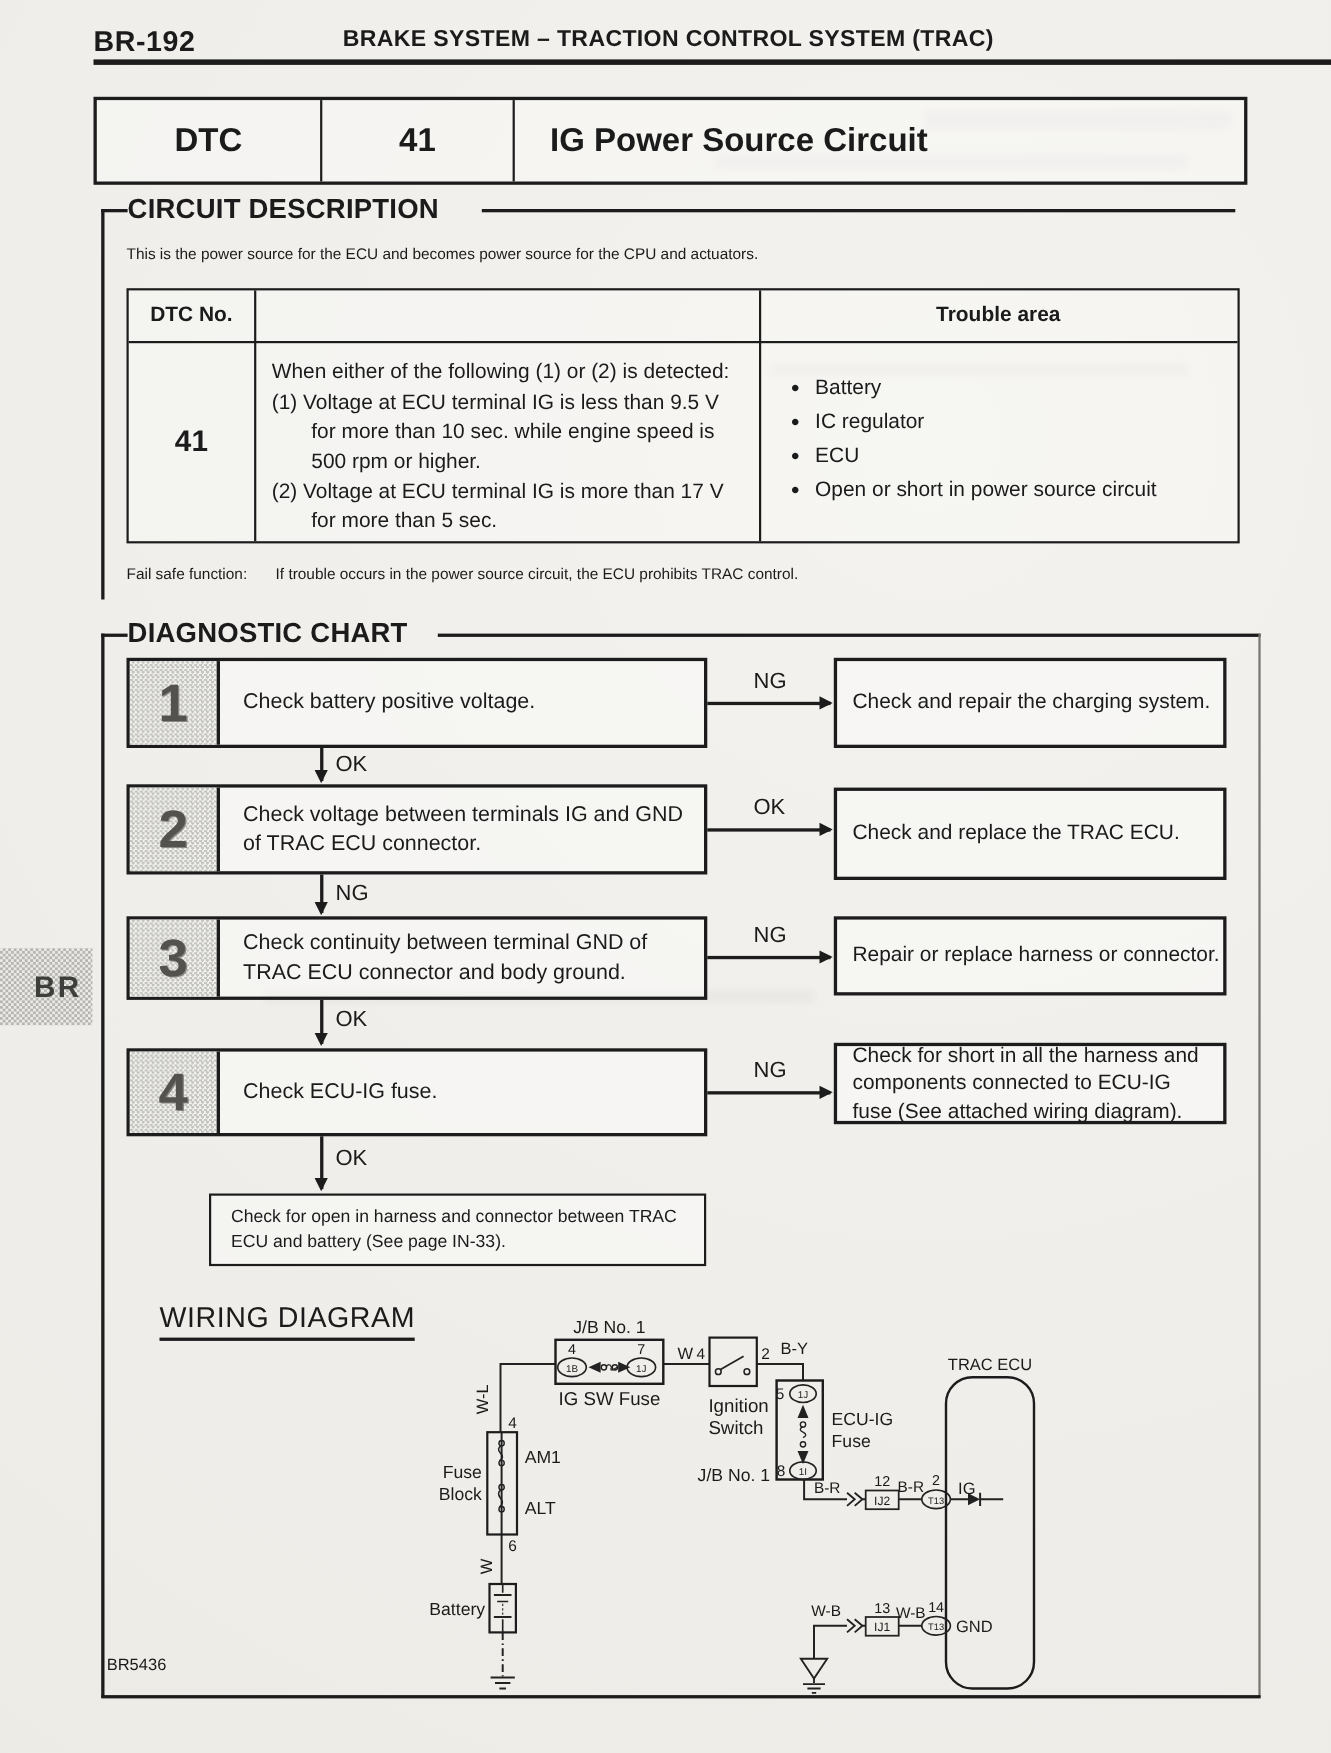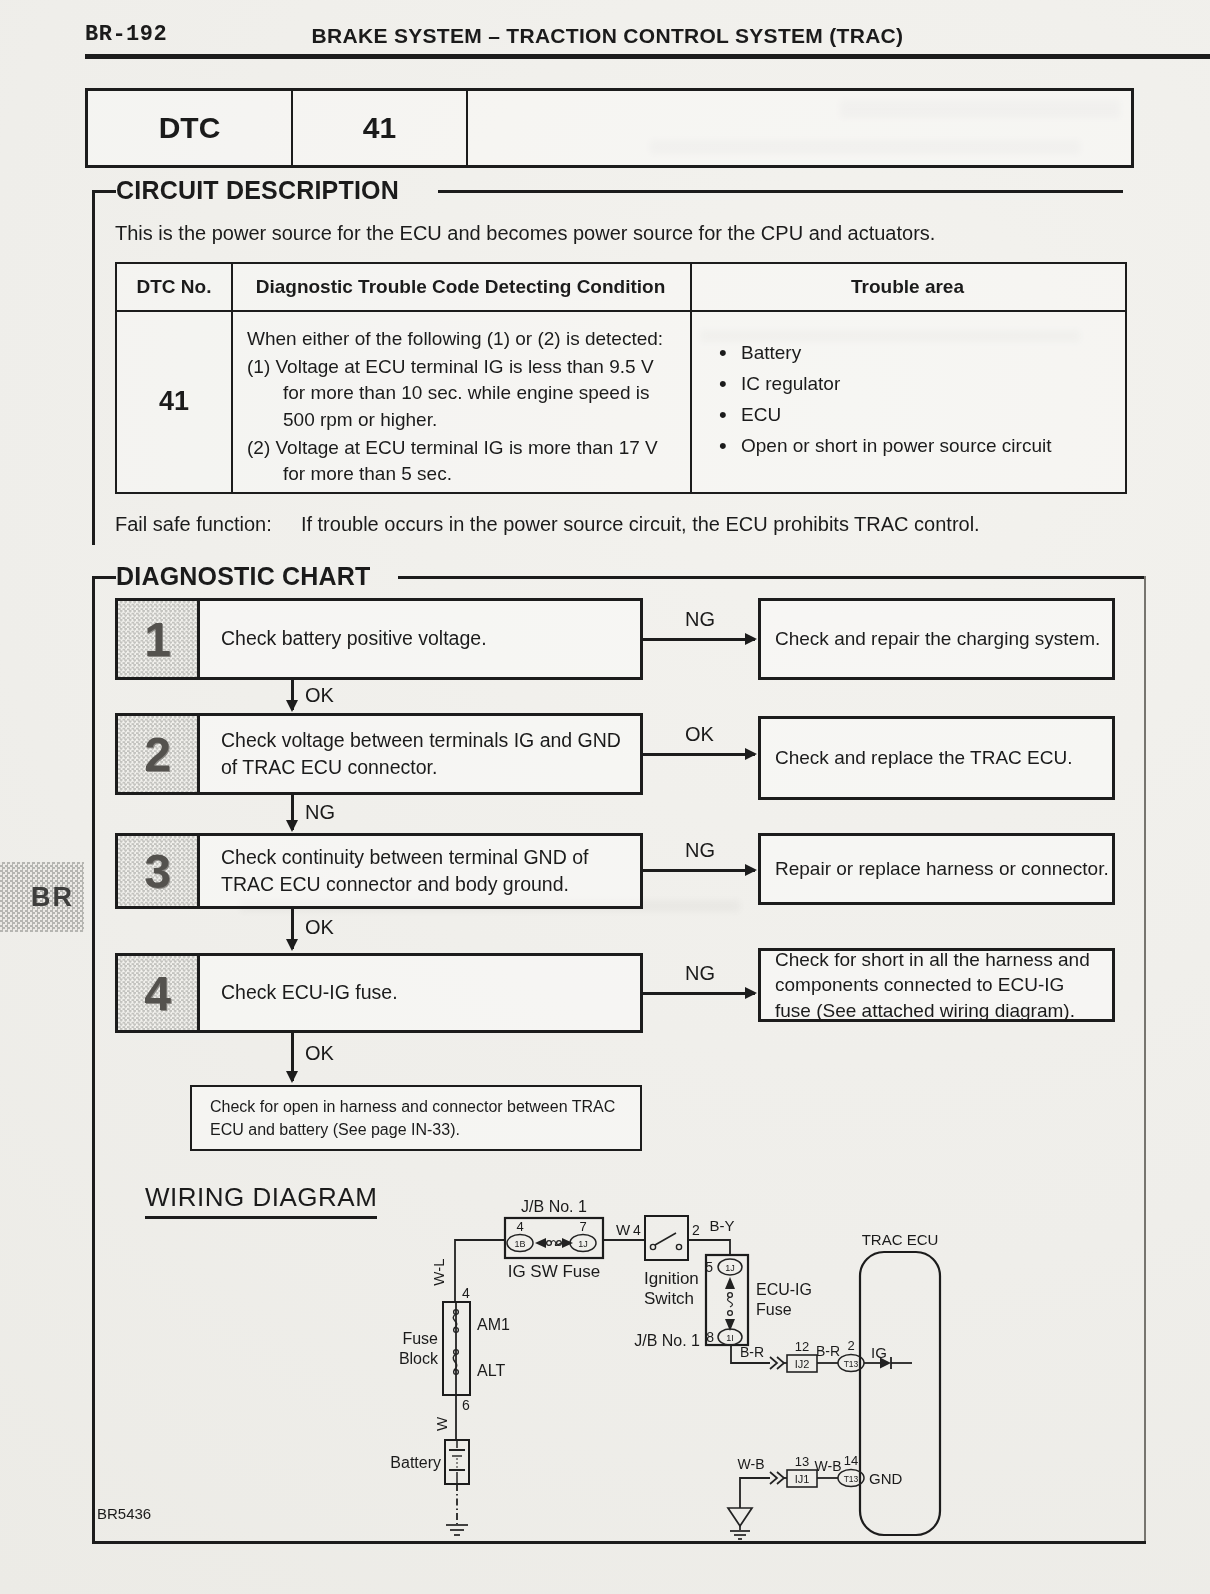--- a/index.html
+++ b/index.html
@@ -3,32 +3,32 @@
 <meta charset="utf-8">
 <style>
   html,body{margin:0;padding:0;background:#d8d7d3;}
   #page{position:relative;width:1210px;height:1594px;margin:0 auto;
     background:radial-gradient(circle at 70% 25%, #f3f2ee 0%, #efeeea 60%, #ecebe6 100%);
     font-family:"Liberation Sans",sans-serif;color:#1b1b1b;overflow:hidden;}
   .hline{position:absolute;background:#1c1c1c;}
   .vline{position:absolute;background:#1c1c1c;}
   .ghost{position:absolute;background:#555;opacity:0.045;filter:blur(3px);border-radius:3px;}
 
-  .page-no{position:absolute;left:85px;top:22px;font-size:22px;font-weight:bold;letter-spacing:0.5px;font-family:Liberation Mono, monospace;}
+  .page-no{position:absolute;left:85px;top:22px;font-size:26px;font-weight:bold;letter-spacing:0.5px;}
   .hdr-title{position:absolute;left:85px;top:24px;width:1045px;text-align:center;font-size:21px;font-weight:bold;letter-spacing:0.3px;}
 
   .dtc-banner{position:absolute;left:85px;top:88px;width:1043px;height:74px;border:3px solid #1c1c1c;background:rgba(255,255,255,0.35);}
   .dtc-banner .cell{position:absolute;top:0;height:74px;line-height:74px;font-weight:bold;font-size:30px;}
   .dtc-banner .c1{left:0;width:203px;text-align:center;}
   .dtc-banner .c2{left:203px;width:177px;text-align:center;border-left:2.5px solid #1c1c1c;border-right:2.5px solid #1c1c1c;box-sizing:border-box;}
   .dtc-banner .c3{left:380px;right:0;padding-left:32px;}
 
   .sec-heading{position:absolute;font-size:25px;font-weight:bold;letter-spacing:0.2px;}
 
-  .body-text{position:absolute;font-size:20px;}
+  .body-text{position:absolute;font-size:14px;}
 
   .dtc-table{position:absolute;left:115px;top:262px;width:1008px;height:228px;border:2.5px solid #1c1c1c;background:rgba(255,255,255,0.3);box-sizing:content-box;}
   .dtc-table .v1{position:absolute;left:114px;top:0;bottom:0;width:2px;background:#1c1c1c;}
   .dtc-table .v2{position:absolute;left:573px;top:0;bottom:0;width:2px;background:#1c1c1c;}
   .dtc-table .hrow{position:absolute;left:0;right:0;top:46px;height:2px;background:#1c1c1c;}
   .dtc-table .th{position:absolute;top:0;height:46px;line-height:46px;font-weight:bold;font-size:19px;text-align:center;}
   .cond-item{padding-left:36px;text-indent:-36px;margin-top:2px;}
   .trouble-list{position:absolute;left:600px;top:78px;width:420px;font-size:19px;}
   .trouble-list div{margin-bottom:9px;padding-left:24px;position:relative;}
   .trouble-list div::before{content:"\2022";position:absolute;left:2px;top:-2px;font-size:22px;}
@@ -72,35 +72,35 @@
   <div class="hline" style="left:85px;top:54px;width:1125px;height:5px;"></div>
 
   <div class="ghost" style="left:840px;top:100px;width:280px;height:18px;"></div>
   <div class="ghost" style="left:650px;top:140px;width:430px;height:14px;"></div>
   <div class="ghost" style="left:700px;top:330px;width:380px;height:12px;"></div>
   <div class="ghost" style="left:240px;top:900px;width:500px;height:12px;"></div>
 
   <div class="dtc-banner">
     <div class="cell c1">DTC</div>
     <div class="cell c2">41</div>
+    <div class="cell c3">IG Power Source Circuit</div>
   </div>
 
   <div class="hline" style="left:92px;top:190px;width:24px;height:2.5px;"></div>
   <div class="sec-heading" style="left:116px;top:176px;">CIRCUIT DESCRIPTION</div>
   <div class="hline" style="left:438px;top:190px;width:685px;height:2.5px;"></div>
   <div class="vline" style="left:92px;top:190px;width:2.5px;height:355px;"></div>
 
   <div class="body-text" style="left:115px;top:222px;width:1000px;">This is the power source for the ECU and becomes power source for the CPU and actuators.</div>
 
   <div class="dtc-table">
     <div class="v1"></div>
     <div class="v2"></div>
     <div class="hrow"></div>
     <div class="th" style="left:0;width:114px;">DTC No.</div>
-    <div class="th" style="left:114px;width:459px;">Diagnostic Trouble Code Detecting Condition</div>
     <div class="th" style="left:573px;width:435px;">Trouble area</div>
 
     <div style="position:absolute;left:0;top:46px;width:114px;height:182px;display:flex;align-items:center;justify-content:center;font-size:27px;font-weight:bold;">41</div>
 
     <div style="position:absolute;left:130px;top:62px;width:432px;font-size:19px;line-height:1.38;">
       <div>When either of the following (1) or (2) is detected:</div>
       <div class="cond-item">(1)  Voltage at ECU terminal IG is less than 9.5 V for more than 10 sec. while engine speed is 500 rpm or higher.</div>
       <div class="cond-item">(2)  Voltage at ECU terminal IG is more than 17 V for more than 5 sec.</div>
     </div>
 

